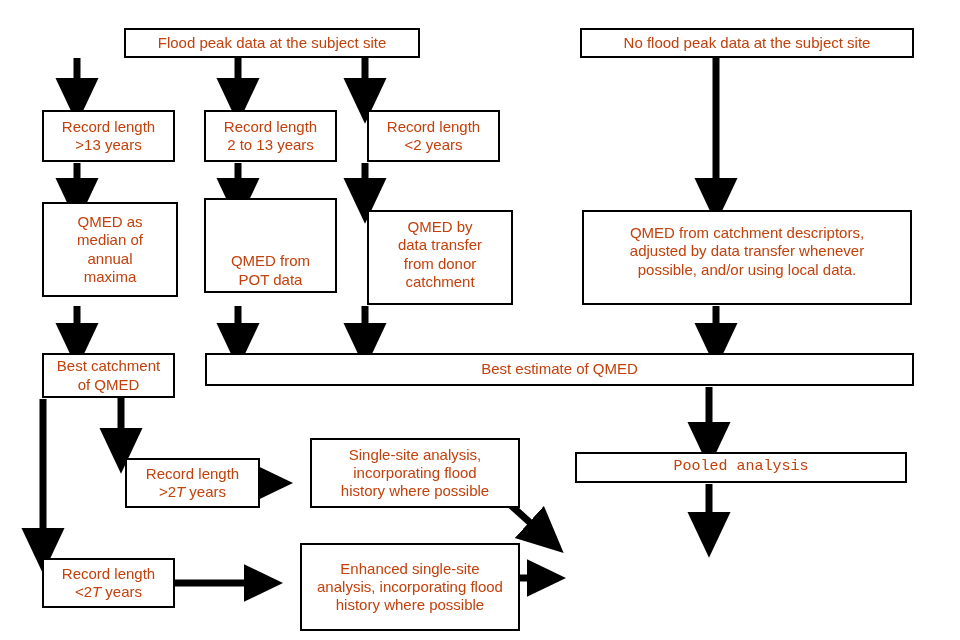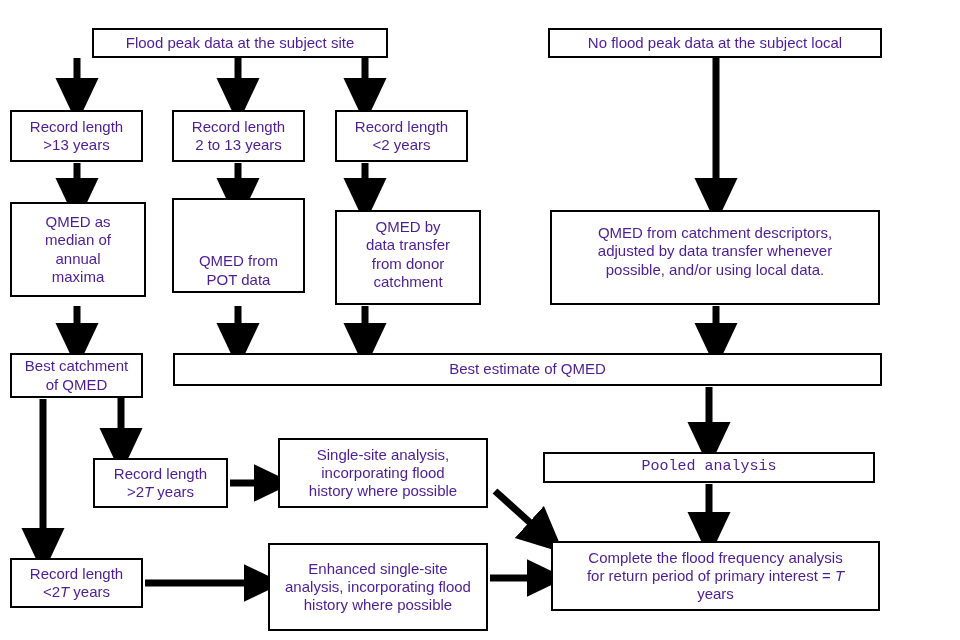--- a/index.html
+++ b/index.html
@@ -19,24 +19,25 @@
   }
   .box {
     position: absolute;
     box-sizing: border-box;
     border: 2.5px solid #000000;
     background: #ffffff;
     display: flex;
     align-items: center;
     justify-content: center;
     text-align: center;
-    color: #4c1d95;
+    color: #c2410c;
     font-size: 15px;
     line-height: 1.22;
     padding: 2px 4px;
+    margin-left: 32px;
   }
   .box .txt {
     display: block;
     white-space: pre-line;
   }
   .box.thin { border-width: 2px; }
   .arrow-svg {
     position: absolute;
     left: 0;
     top: 0;
@@ -115,21 +116,21 @@
     <g stroke="#000" fill="none" stroke-width="7" marker-end="url(#ah)">
       <line x1="709" y1="484" x2="709" y2="534"></line>
     </g>
   </svg>
 
   <div class="box" style="left:92px; top:28px; width:296px; height:30px; font-size:15px;">
     <span class="txt">Flood peak data at the subject site</span>
   </div>
 
   <div class="box thin" style="left:548px; top:28px; width:334px; height:30px; font-size:15px;">
-    <span class="txt">No flood peak data at the subject local</span>
+    <span class="txt">No flood peak data at the subject site</span>
   </div>
 
   <div class="box" style="left:10px; top:110px; width:133px; height:52px;">
     <span class="txt">Record length
 &gt;13 years</span>
   </div>
 
   <div class="box" style="left:172px; top:110px; width:133px; height:52px;">
     <span class="txt">Record length
 2 to 13 years</span>
@@ -193,19 +194,14 @@
   <div class="box" style="left:268px; top:543px; width:220px; height:88px;">
     <span class="txt">Enhanced single-site
 analysis, incorporating flood
 history where possible</span>
   </div>
 
   <div class="box" style="left:543px; top:452px; width:332px; height:31px;font-family:Liberation Mono, monospace;">
     <span class="txt">Pooled analysis</span>
   </div>
 
-  <div class="box" style="left:551px; top:541px; width:329px; height:70px;">
-    <span class="txt"><span>Complete the flood frequency analysis
-for return period of primary interest = </span><span class="ital">T</span><span>
-years</span></span>
-  </div>
 
 </div>
 
 </body></html>

